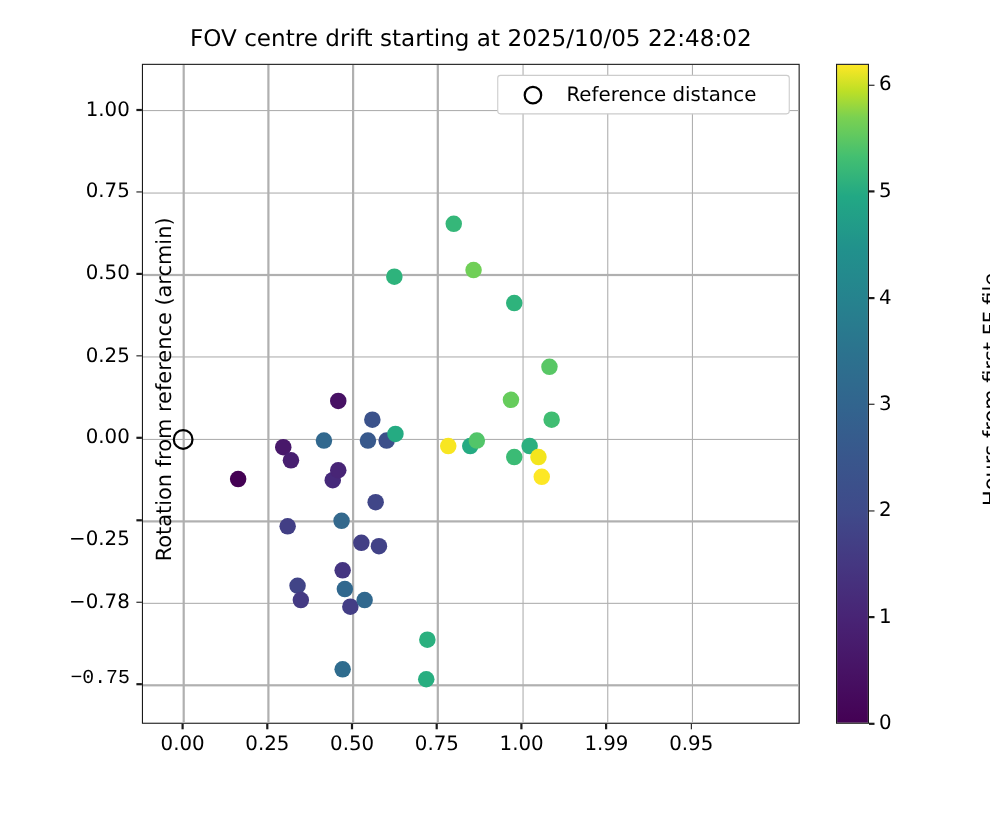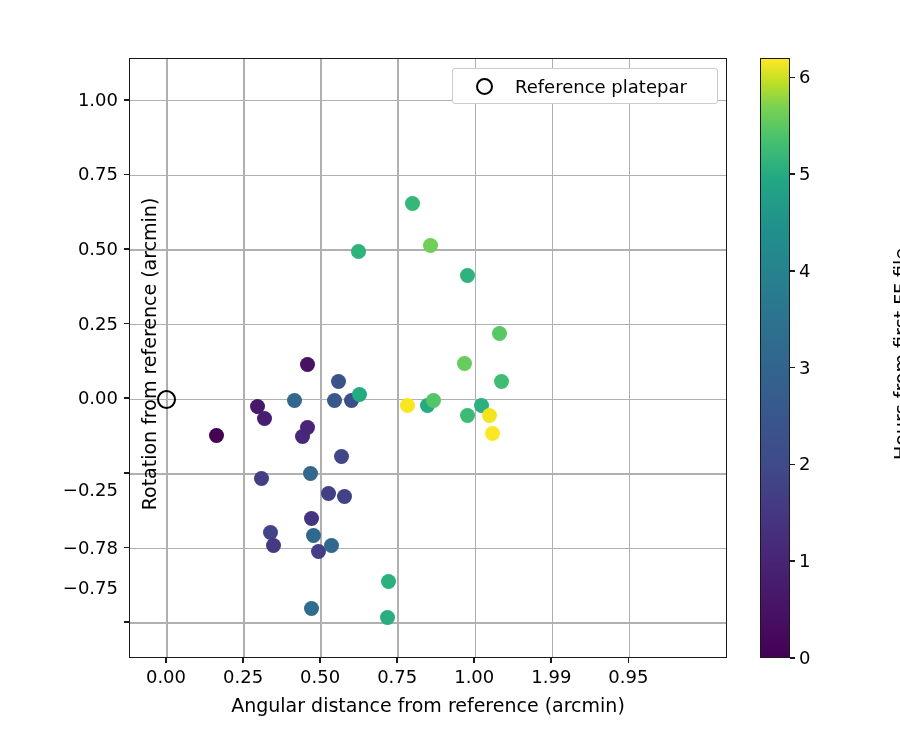--- a/index.html
+++ b/index.html
@@ -212,20 +212,21 @@
     font-size: 19px;
     transform: rotate(-90deg);
     color: #000;
   }
 </style>
 </head>
 <body>
 
 <div id="figure">
 
+  <div id="chart-title">FOV centre drift starting at 2025/10/05 22:48:02</div>
 
   <div id="plot-frame">
     <div id="grid-layer">
         <div class="grid-line-v" style="left: 36.2897px;"></div>
         <div class="grid-line-v" style="left: 113.352px;"></div>
         <div class="grid-line-v" style="left: 190.413px;"></div>
         <div class="grid-line-v" style="left: 267.475px;"></div>
         <div class="grid-line-v" style="left: 344.537px;"></div>
         <div class="grid-line-v" style="left: 421.599px;"></div>
         <div class="grid-line-v" style="left: 498.661px;"></div>
@@ -291,45 +292,44 @@
       <div class="ticklabel-x" style="left: 280.113px;">0.50</div>
       <div class="tick-x" style="left: 396.375px;"></div>
       <div class="ticklabel-x" style="left: 357.175px;">0.75</div>
       <div class="tick-x" style="left: 473.437px;"></div>
       <div class="ticklabel-x" style="left: 434.237px;">1.00</div>
       <div class="tick-x" style="left: 550.499px;"></div>
       <div class="ticklabel-x" style="left: 511.299px;">1.99</div>
       <div class="tick-x" style="left: 627.561px;"></div>
       <div class="ticklabel-x" style="left: 588.361px;">0.95</div>
       <div class="tick-y" style="top: 621.379px;"></div>
-      <div class="ticklabel-y" style="top: 577px;">−0.75</div>
+      <div class="ticklabel-y" style="top: 606px; font-family: Liberation Mono, monospace;">−0.75</div>
       <div class="tick-y" style="top: 546.752px;"></div>
       <div class="ticklabel-y" style="top: 536.552px;">−0.78</div>
       <div class="tick-y" style="top: 472.125px;"></div>
       <div class="ticklabel-y" style="top: 479px;">−0.25</div>
       <div class="tick-y" style="top: 397.499px;"></div>
       <div class="ticklabel-y" style="top: 387.299px;">0.00</div>
       <div class="tick-y" style="top: 322.872px;"></div>
       <div class="ticklabel-y" style="top: 312.672px;">0.25</div>
       <div class="tick-y" style="top: 248.245px;"></div>
       <div class="ticklabel-y" style="top: 238.045px;">0.50</div>
       <div class="tick-y" style="top: 173.618px;"></div>
       <div class="ticklabel-y" style="top: 163.418px;">0.75</div>
       <div class="tick-y" style="top: 98.991px;"></div>
       <div class="ticklabel-y" style="top: 88.791px;">1.00</div>
     </div>
 
-  <div id="xlabel">Angular distance from reference (arcmin)</div>
   <div id="ylabel">Rotation from reference (arcmin)</div>
 
   <div id="legend">
     <div id="legend-marker-wrap">
       <div id="legend-marker"></div>
     </div>
-    <div id="legend-label">Reference platepar</div>
+    <div id="legend-label">Reference distance</div>
   </div>
 
   <div id="colorbar-box"></div>
   <div id="colorbar-decor">
       <div class="cb-tick" style="top: 657.2px;"></div>
       <div class="cb-label" style="top: 647px;">0</div>
       <div class="cb-tick" style="top: 560.426px;"></div>
       <div class="cb-label" style="top: 550.226px;">1</div>
       <div class="cb-tick" style="top: 463.652px;"></div>
       <div class="cb-label" style="top: 453.452px;">2</div>

